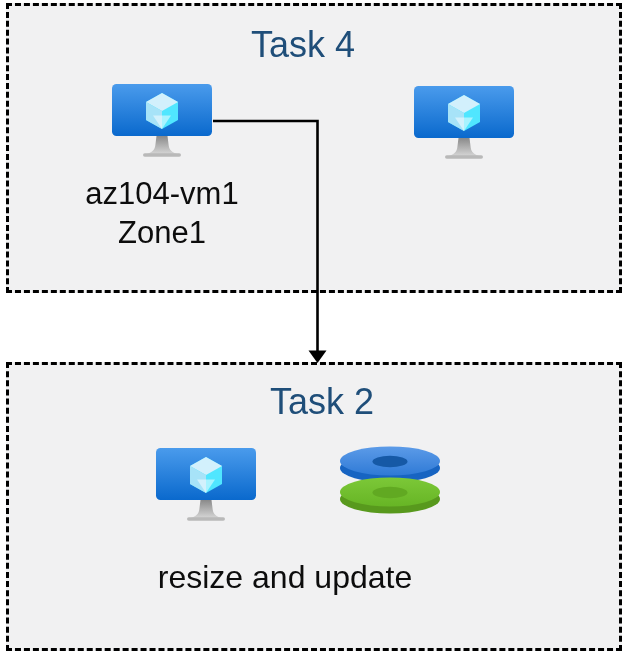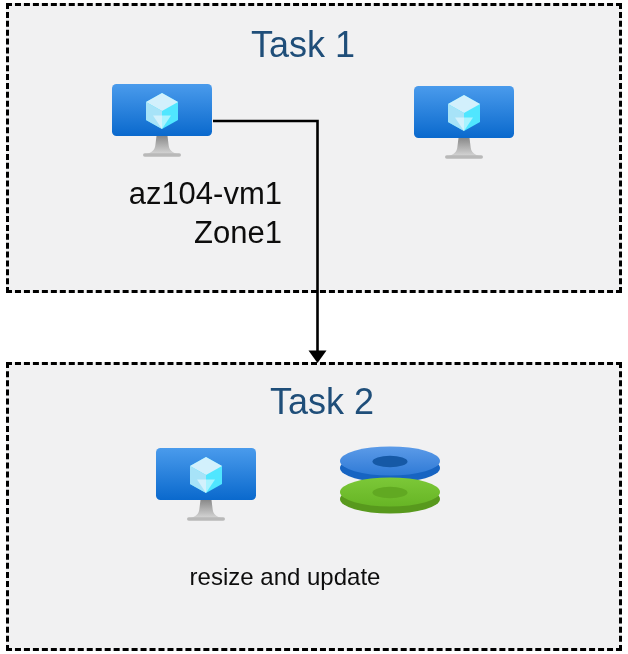--- a/index.html
+++ b/index.html
@@ -33,27 +33,27 @@
     position: absolute;
     width: 240px;
     top: 174px;
     text-align: center;
     font-size: 31px;
     line-height: 39px;
     color: #0d0d0d;
   }
   .vm-label.vm1 { left: 42px; }
   .vm-label.vm2 { left: 345px; }
-  .vm-label span { display: block; text-align: right; }
+  .vm-label span { display: block; }
   .caption {
     position: absolute;
     left: 285px;
     top: 557px;
     transform: translateX(-50%);
-    font-size: 24px;
+    font-size: 32px;
     line-height: 40px;
     color: #0d0d0d;
     white-space: nowrap;
   }
   .icon-svg { position: absolute; }
   .vm-icon-1 { left: 112px; top: 84px; }
   .vm-icon-2 { left: 414px; top: 86px; }
   .vm-icon-3 { left: 156px; top: 448px; }
   .disks-icon { left: 338px; top: 446px; }
   .arrow-overlay {
@@ -82,21 +82,21 @@
         <stop offset="1" stop-color="#2f7ad6"></stop>
       </linearGradient>
       <linearGradient id="gGreenTop" x1="0" y1="0" x2="0" y2="1">
         <stop offset="0" stop-color="#7cc838"></stop>
         <stop offset="1" stop-color="#67b525"></stop>
       </linearGradient>
     </defs>
   </svg>
 
   <div class="task-box t1"></div>
-  <div class="task-title t1">Task 1</div>
+  <div class="task-title t1">Task 4</div>
 
   <svg class="icon-svg vm-icon-1" width="100" height="74" viewBox="0 0 100 74">
     <rect x="0" y="0" width="100" height="52" rx="4.5" fill="url(#gScr)"></rect>
     <polygon points="50,9 66,18 66,36 50,45 34,36 34,18" fill="#50e6ff"></polygon>
     <polygon points="50,9 66,18 50,27 34,18" fill="#d2f0fc"></polygon>
     <polygon points="34,18 50,27 50,45 34,36" fill="#a7e3f8"></polygon>
     <polygon points="41,31.5 59,31.5 50,45" fill="#ffffff" opacity="0.5"></polygon>
     <path d="M44.5,52 h11 l1.2,9.5 c0.5,4.5 3.5,7 8,8.2 l1.8,1.3 h-33 l1.8,-1.3 c4.5,-1.2 7.5,-3.7 8,-8.2 z" fill="url(#gStand)"></path>
     <rect x="31" y="69.2" width="38" height="3.6" rx="1.8" fill="#b9b9b9"></rect>
   </svg>

